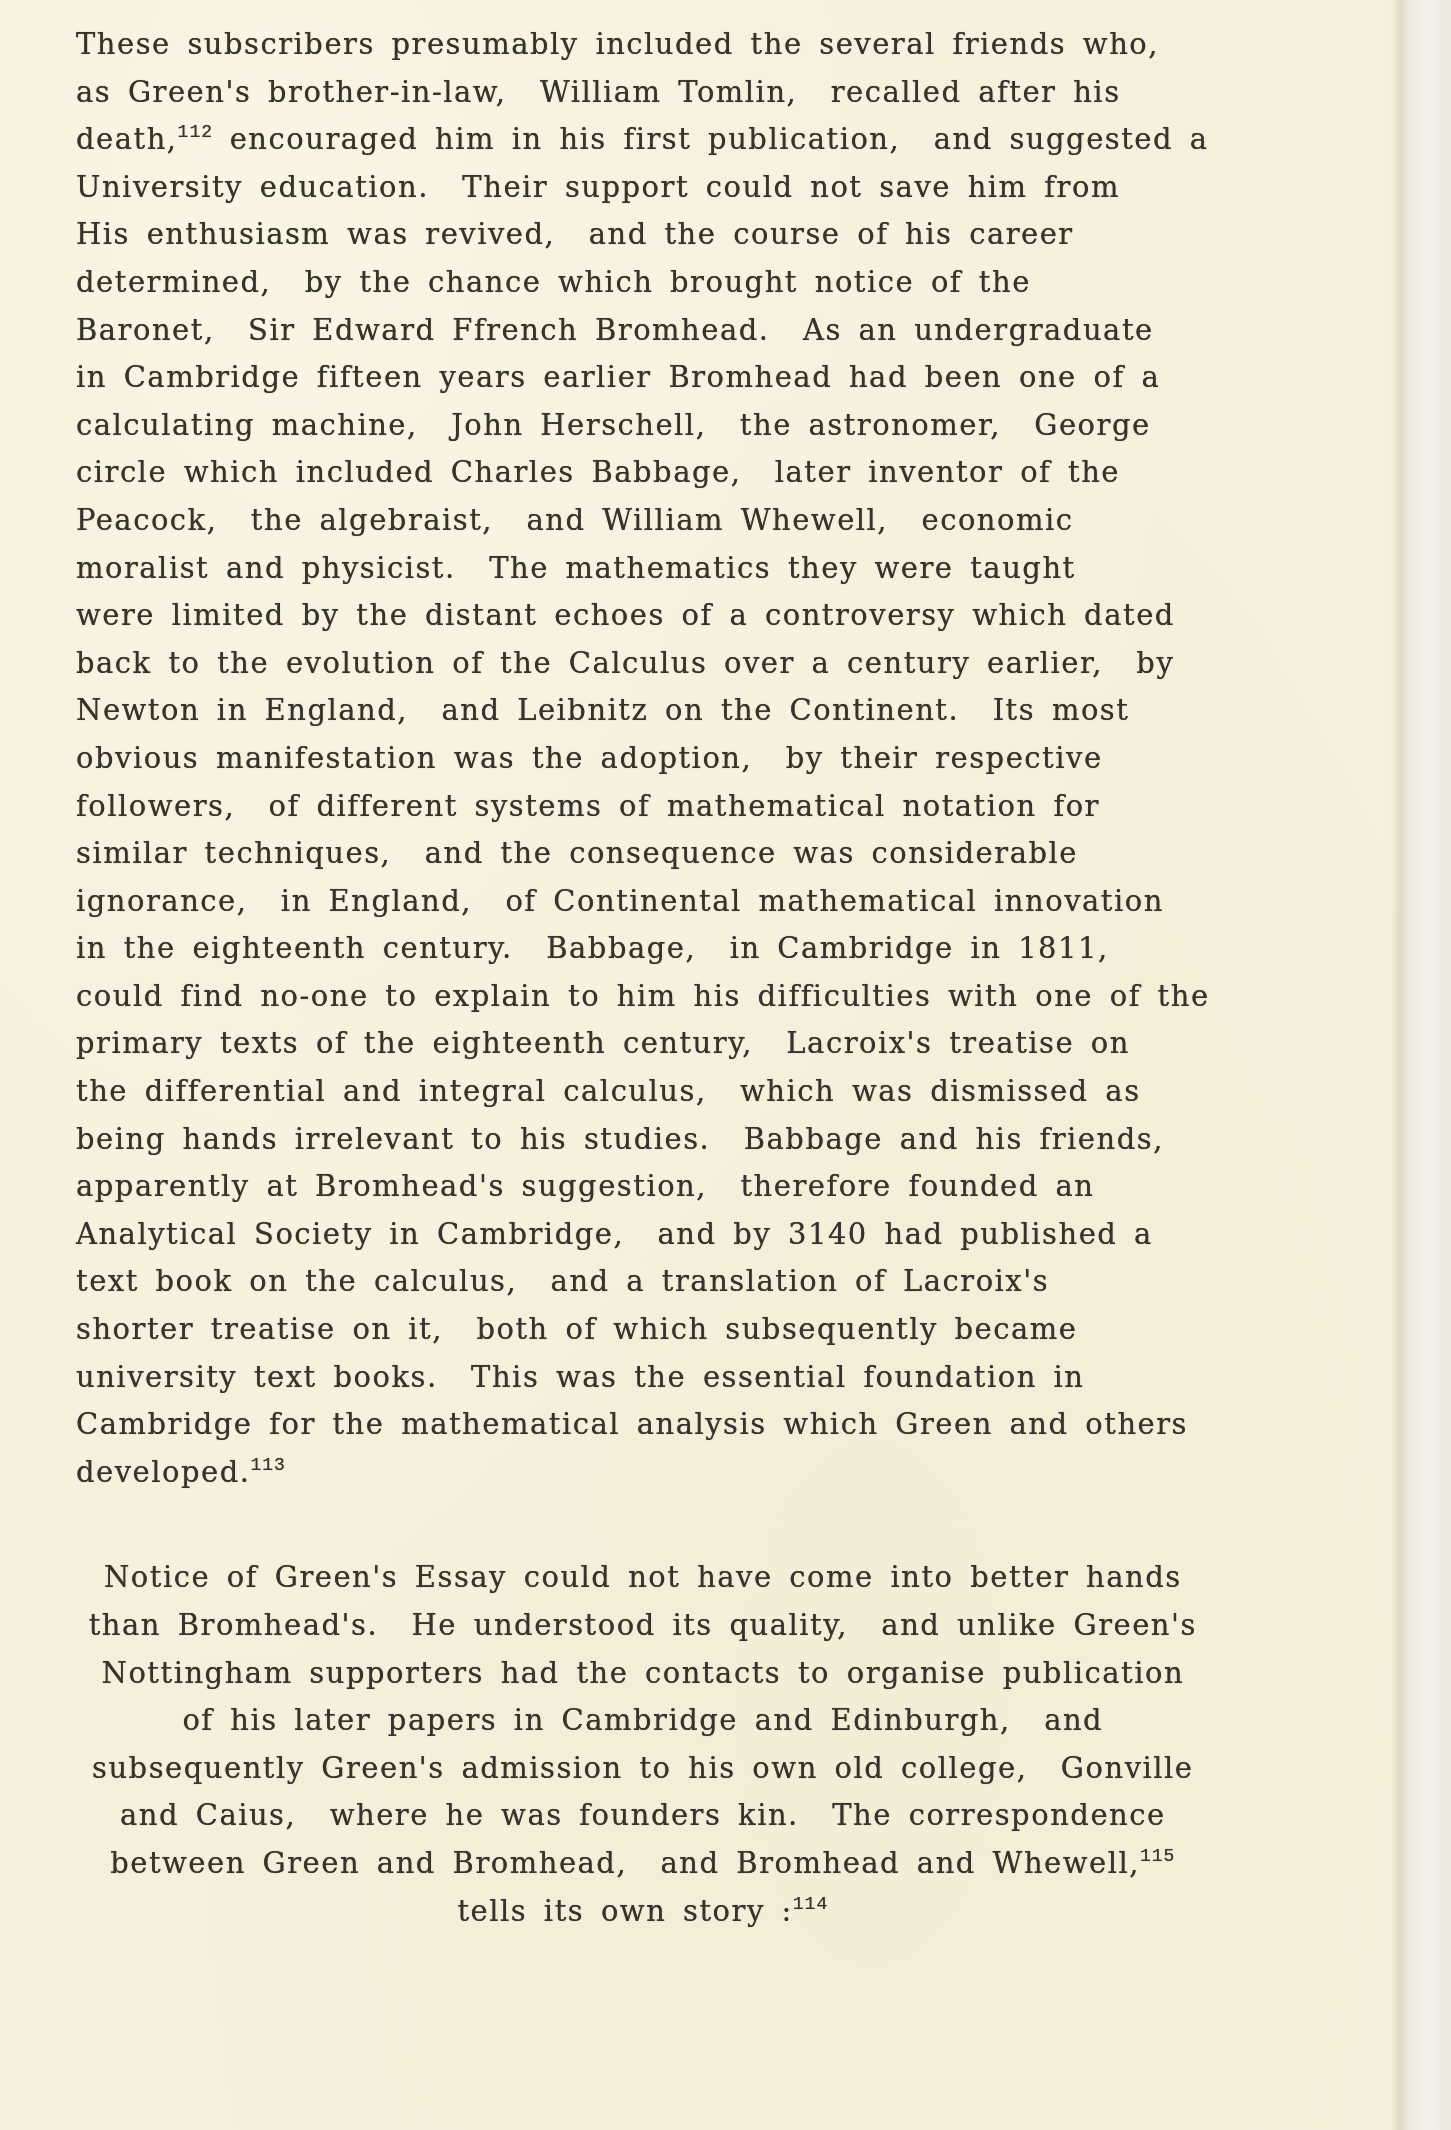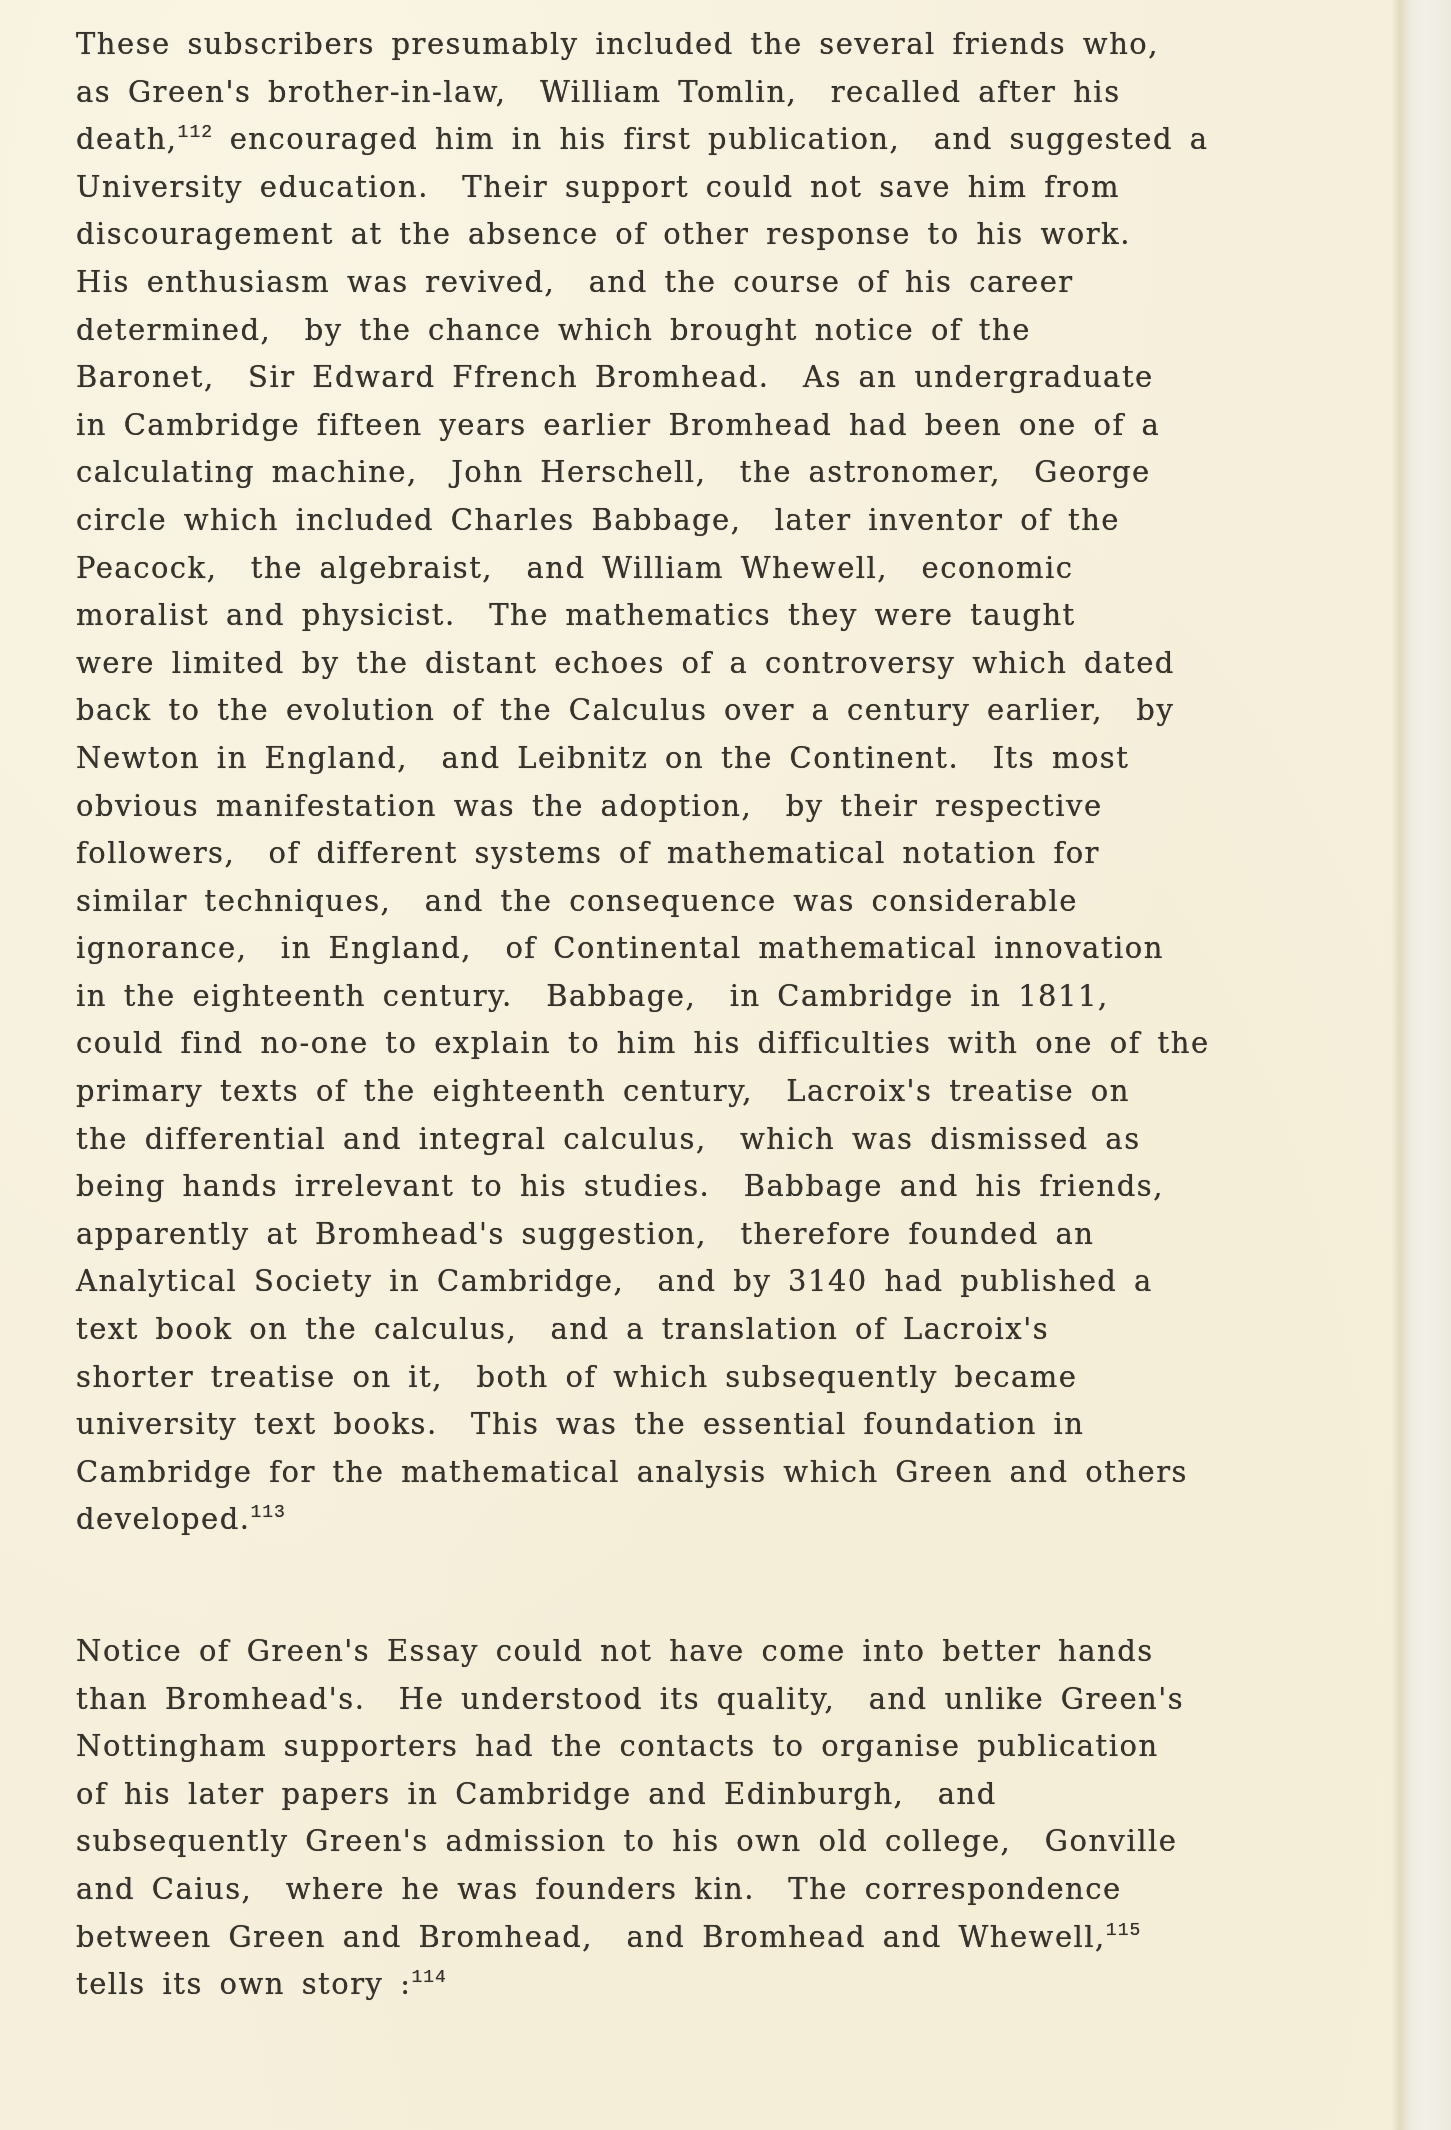--- a/index.html
+++ b/index.html
@@ -35,42 +35,41 @@
     position:absolute;
     left:76px;top:21px;
     color:var(--ink,#36332c);
     font-size:29px;
     line-height:47.6px;
     letter-spacing:1.5px;
     word-spacing:6px;
     text-shadow:0 0 0.7px rgba(45,40,30,0.75);
   }
   .para{margin:0;}
-  .para + .para{margin-top:84px;}
+  .para + .para{margin-top:58px;text-align:center;}
   .line{white-space:pre;}
   .fn{
     position:relative;
     top:-12px;
     font-size:18px;
     letter-spacing:1px;
     line-height:0;
     font-family:Liberation Mono, monospace;
   }
 </style>
 </head>
 <body>
 
 <div class="page">
   <div class="text-block" id="doc">
       <div class="para">
         <div class="line"><span>These subscribers presumably included the several friends who,</span></div>
         <div class="line"><span>as Green's brother-in-law,  William Tomlin,  recalled after his</span></div>
         <div class="line"><span>death,</span><span class="fn">112</span><span> encouraged him in his first publication,  and suggested a</span></div>
         <div class="line"><span>University education.  Their support could not save him from</span></div>
-        <div class="line"><span>discouragement at the absence of other response to his work.</span></div>
         <div class="line"><span>His enthusiasm was revived,  and the course of his career</span></div>
         <div class="line"><span>determined,  by the chance which brought notice of the</span></div>
         <div class="line"><span>Baronet,  Sir Edward Ffrench Bromhead.  As an undergraduate</span></div>
         <div class="line"><span>in Cambridge fifteen years earlier Bromhead had been one of a</span></div>
         <div class="line"><span>calculating machine,  John Herschell,  the astronomer,  George</span></div>
         <div class="line"><span>circle which included Charles Babbage,  later inventor of the</span></div>
         <div class="line"><span>Peacock,  the algebraist,  and William Whewell,  economic</span></div>
         <div class="line"><span>moralist and physicist.  The mathematics they were taught</span></div>
         <div class="line"><span>were limited by the distant echoes of a controversy which dated</span></div>
         <div class="line"><span>back to the evolution of the Calculus over a century earlier,  by</span></div>

